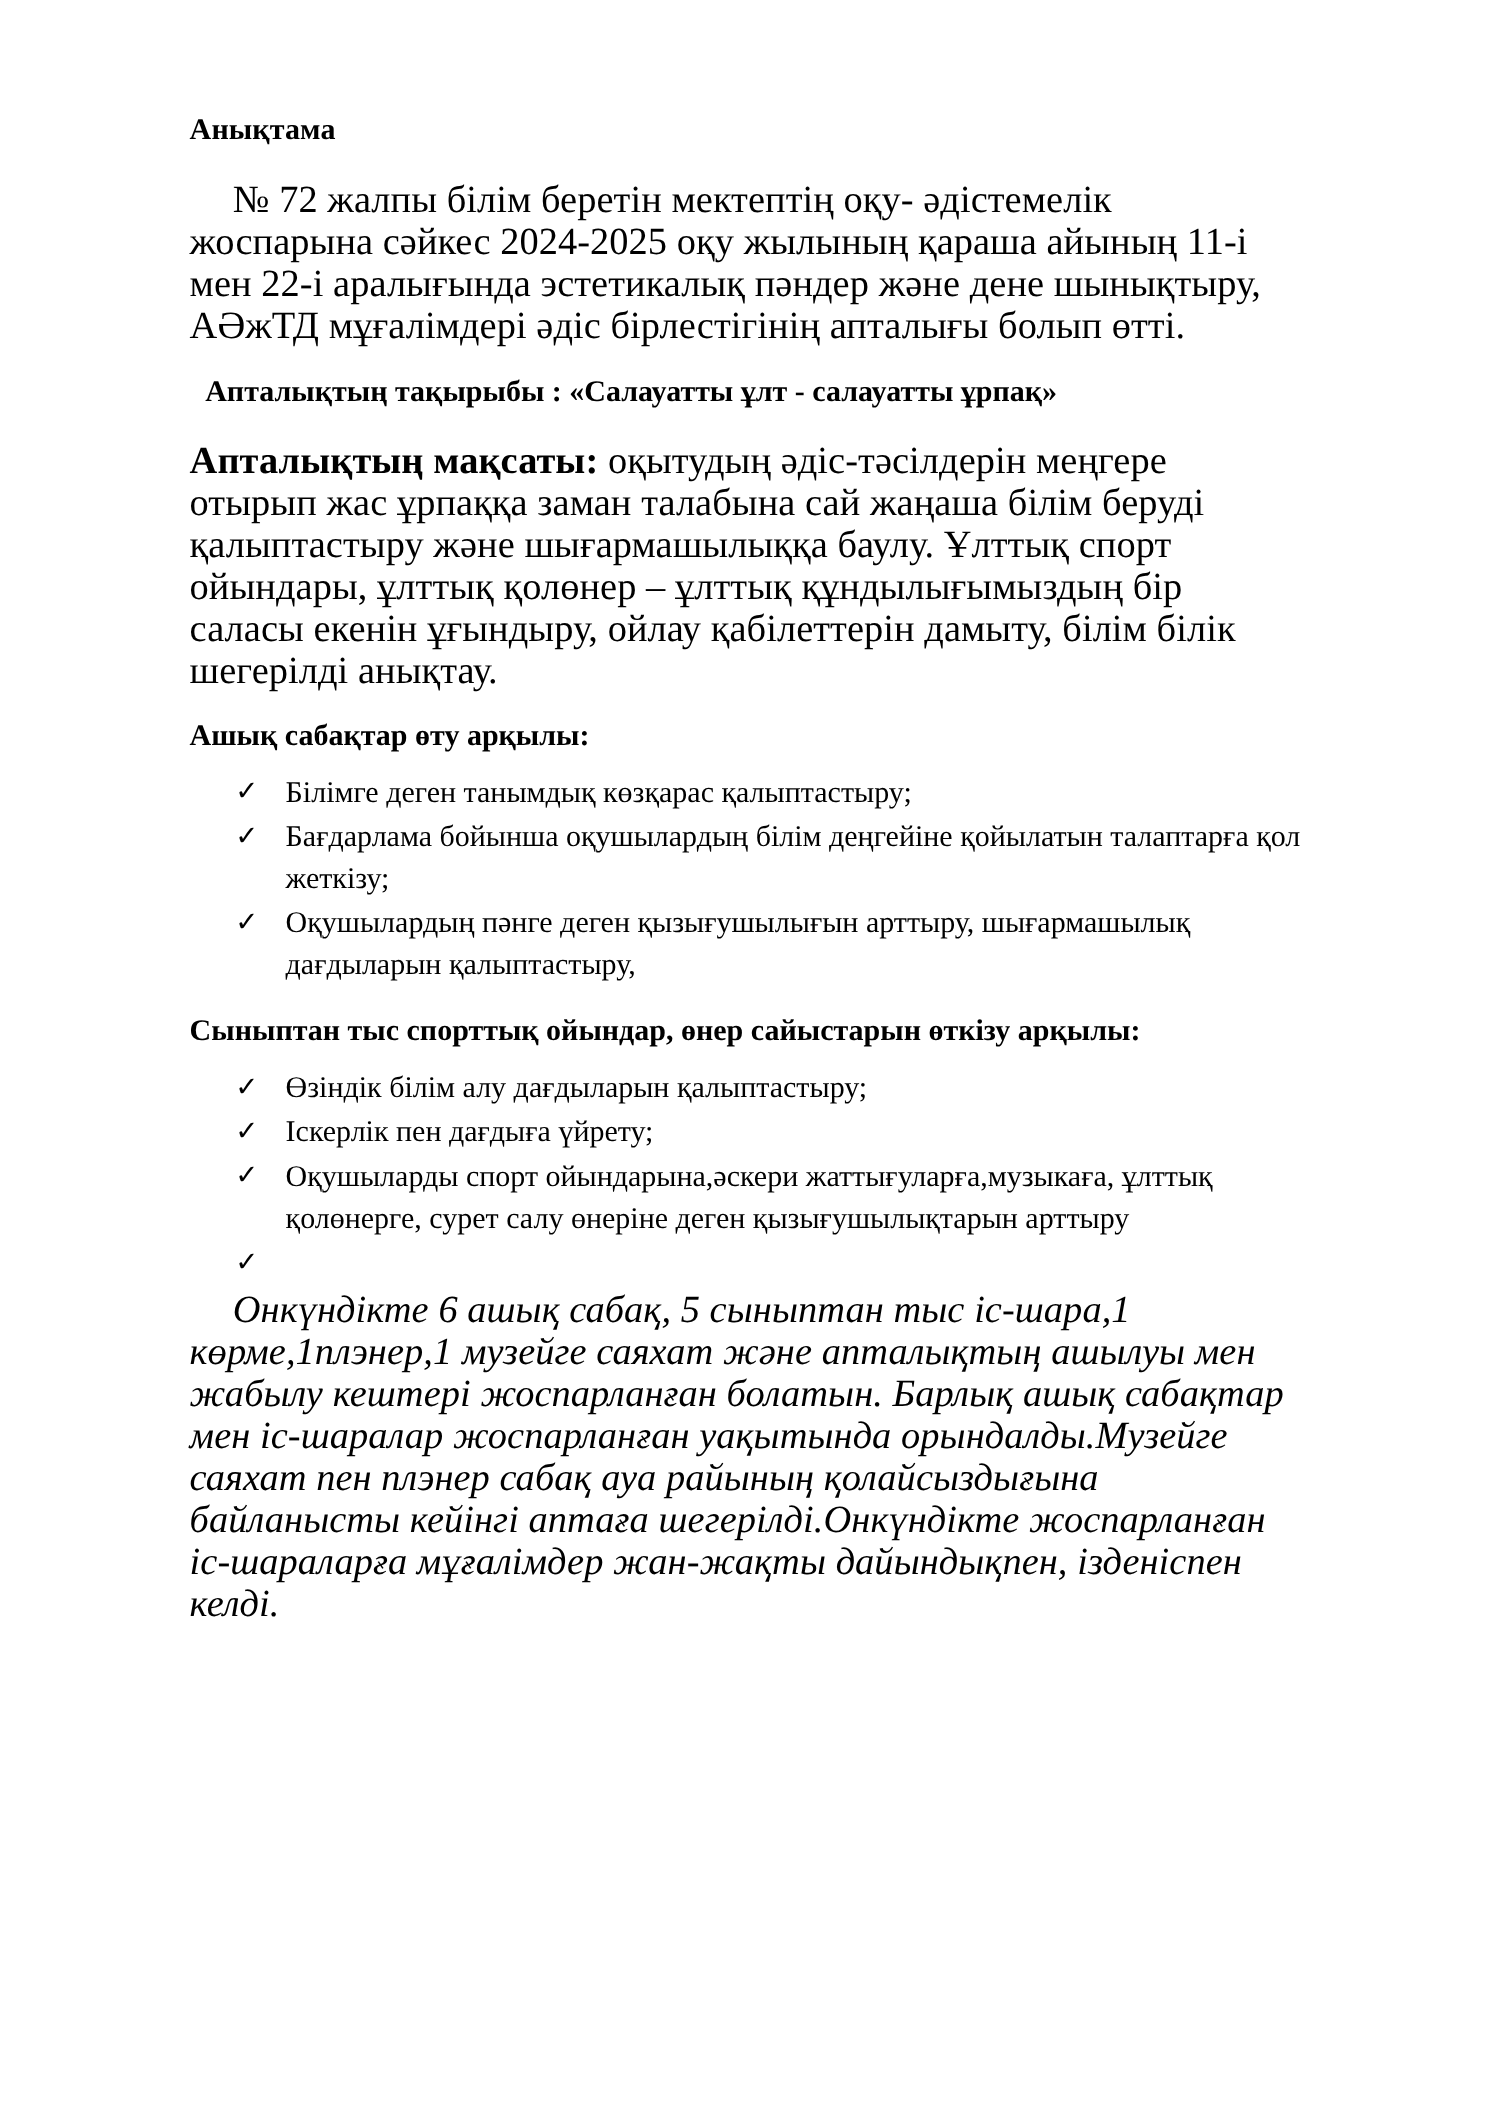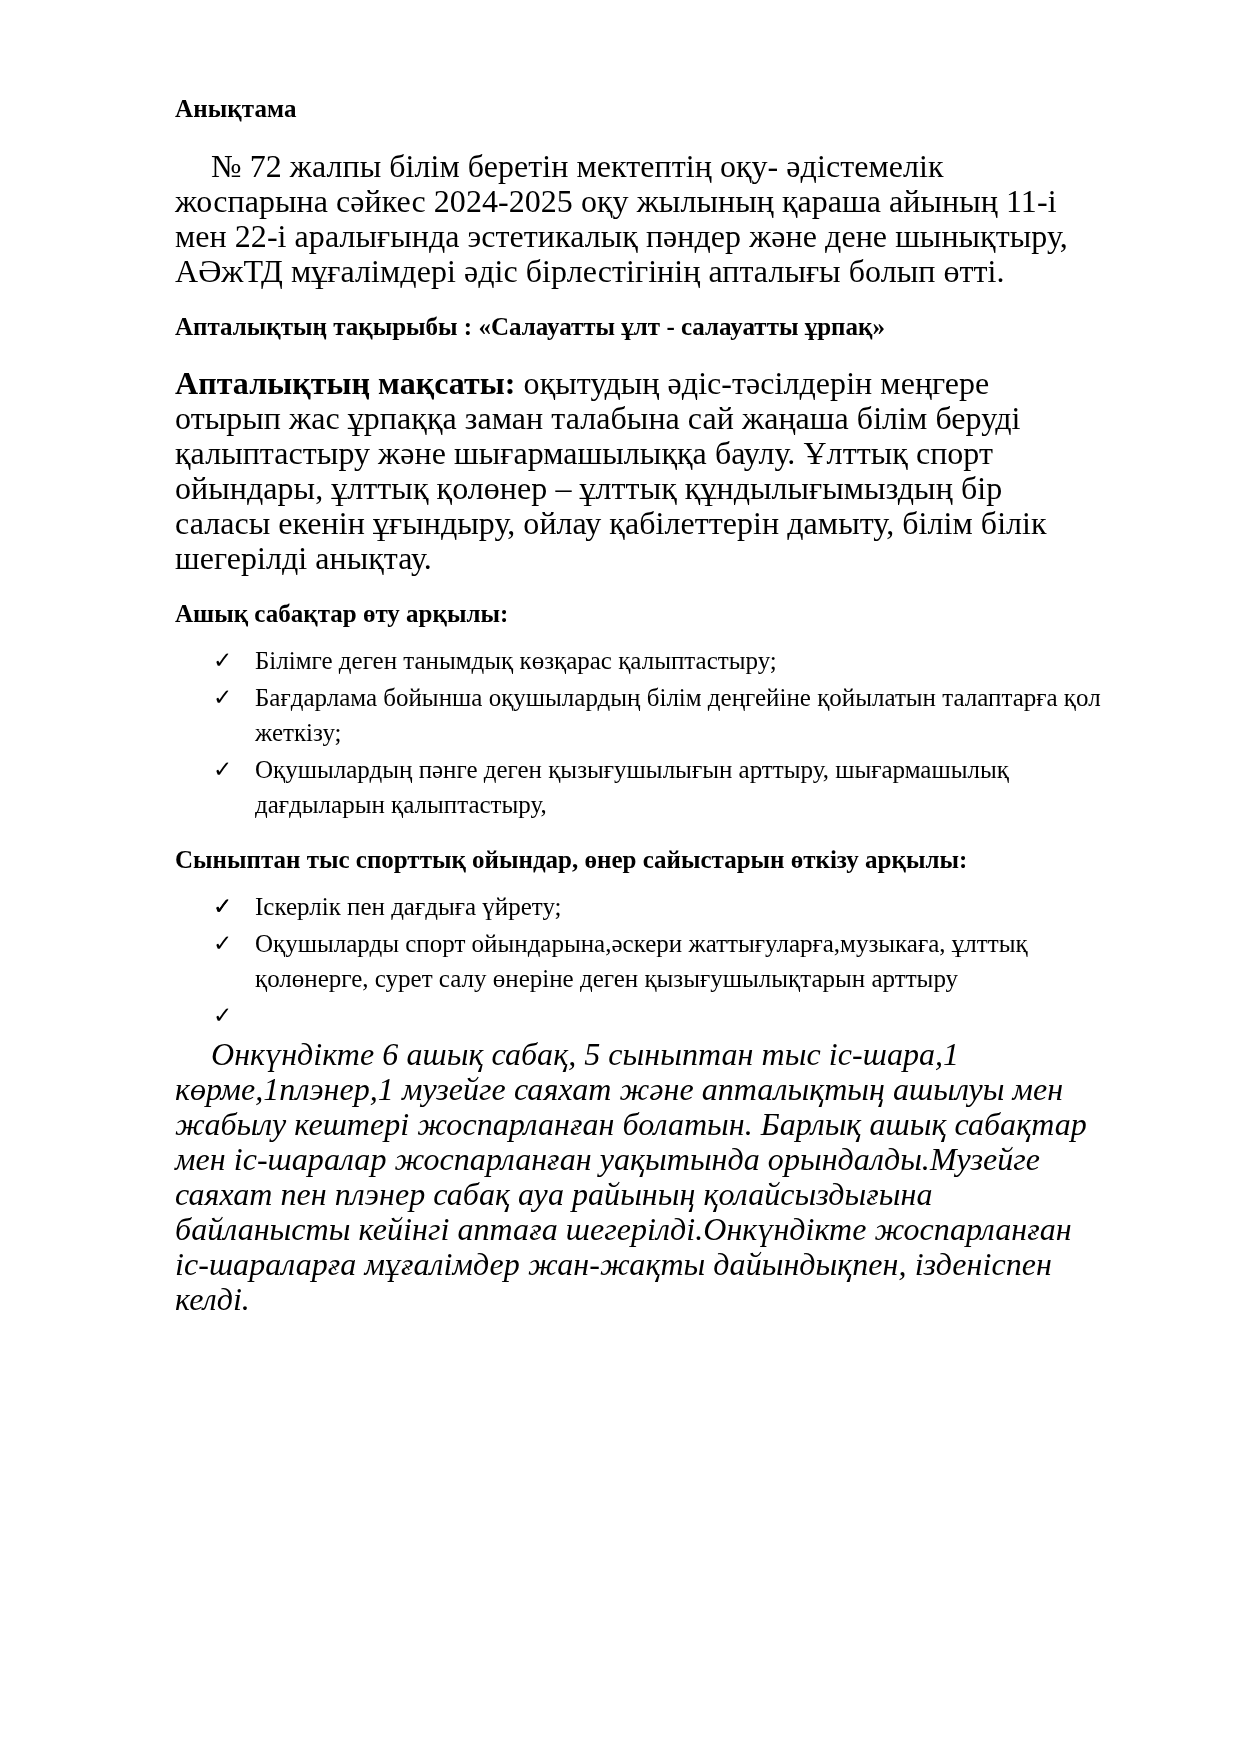--- a/index.html
+++ b/index.html
@@ -15,21 +15,21 @@
   .page {
     width: 1240px;
     height: 1755px;
     position: relative;
     background: #ffffff;
     box-sizing: border-box;
     overflow: hidden;
   }
   .content {
     position: absolute;
-    left: 175px;
+    left: 158px;
     top: 96px;
     width: 926px;
   }
   .doc-title {
     font-size: 25px;
     font-weight: bold;
     line-height: 1.0;
     margin: 0 0 28px 0;
     letter-spacing: 0.1px;
   }
@@ -42,21 +42,21 @@
   }
   p.para.indent {
     text-indent: 36px;
   }
   .bold {
     font-weight: bold;
   }
   .heading-line {
     font-size: 25px;
     line-height: 35px;
-    margin: 0 0 22px 0;
+    margin: 0 0 22px 13px;
     font-weight: bold;
   }
   .purpose {
     margin-bottom: 24px;
   }
   ul.check-list {
     list-style: none;
     margin: 0 0 4px 0;
     padding: 0;
   }
@@ -110,21 +110,21 @@
 
     <ul class="check-list">
       <li><span class="tick">✓</span><span>Білімге деген танымдық көзқарас қалыптастыру;</span></li>
       <li><span class="tick">✓</span><span>Бағдарлама бойынша оқушылардың білім деңгейіне қойылатын талаптарға қол жеткізу;</span></li>
       <li><span class="tick">✓</span><span>Оқушылардың пәнге деген қызығушылығын арттыру, шығармашылық дағдыларын қалыптастыру,</span></li>
     </ul>
 
     <div class="lead-line">Сыныптан тыс спорттық  ойындар, өнер сайыстарын өткізу арқылы:</div>
 
     <ul class="check-list list-gap-top">
-      <li><span class="tick">✓</span></li>
+      <li><span class="tick">✓</span><span>Өзіндік білім алу дағдыларын қалыптастыру;</span></li>
       <li><span class="tick">✓</span><span>Іскерлік пен дағдыға үйрету;</span></li>
       <li><span class="tick">✓</span><span>Оқушыларды спорт ойындарына,әскери жаттығуларға,музыкаға, ұлттық қолөнерге, сурет салу өнеріне деген қызығушылықтарын арттыру</span></li>
       <li class="empty-item"><span class="tick">✓</span><span></span></li>
     </ul>
 
     <p class="para indent final-para">Онкүндікте  6 ашық сабақ, 5 сыныптан тыс іс-шара,1 көрме,1плэнер,1 музейге саяхат  және апталықтың ашылуы мен  жабылу кештері жоспарланған болатын. Барлық ашық сабақтар мен іс-шаралар жоспарланған уақытында орындалды.Музейге саяхат пен плэнер сабақ ауа райының қолайсыздығына байланысты кейінгі аптаға шегерілді.Онкүндікте жоспарланған іс-шараларға мұғалімдер жан-жақты дайындықпен, ізденіспен келді.</p>
 
   </div>
 </div>
 

